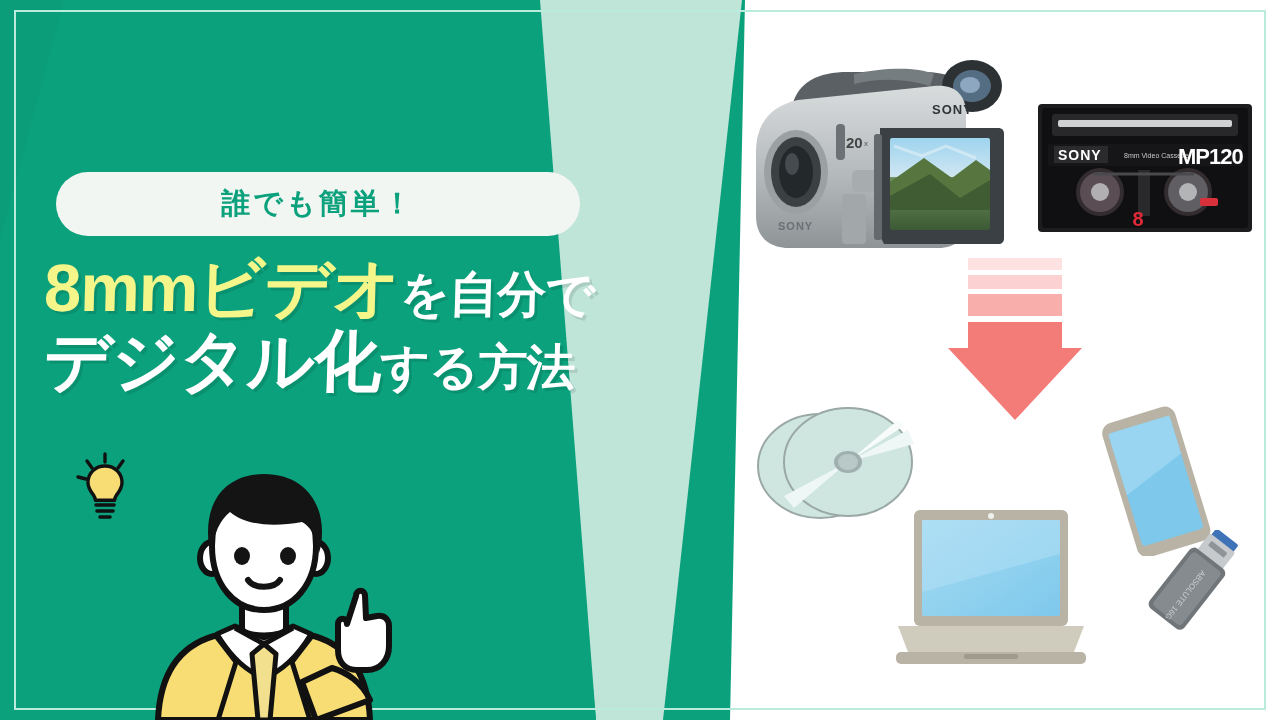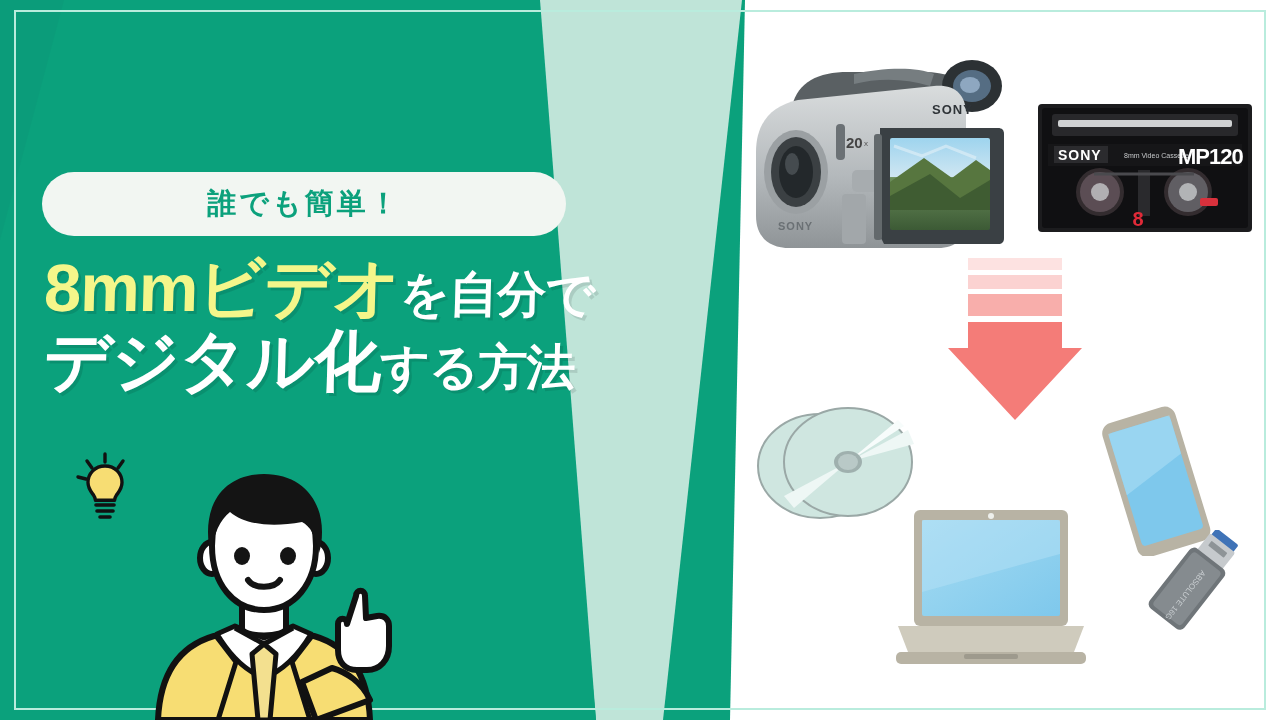--- a/index.html
+++ b/index.html
@@ -50,21 +50,21 @@
   .inner-frame {
     position: absolute;
     left: 14px; top: 10px; right: 14px; bottom: 10px;
     border: 2px solid #b9ecdd;
     pointer-events: none;
   }
 
   
   .badge {
     position: absolute;
-    left: 42px; top: 172px;
+    left: 56px; top: 172px;
     width: 524px; height: 64px;
     background: #f2f6f2;
     border-radius: 34px;
     display: flex; align-items: center; justify-content: center;
   }
   .badge-text {
     color: #0ba17c;
     font-size: 29px;
     font-weight: 700;
     letter-spacing: 3px;

